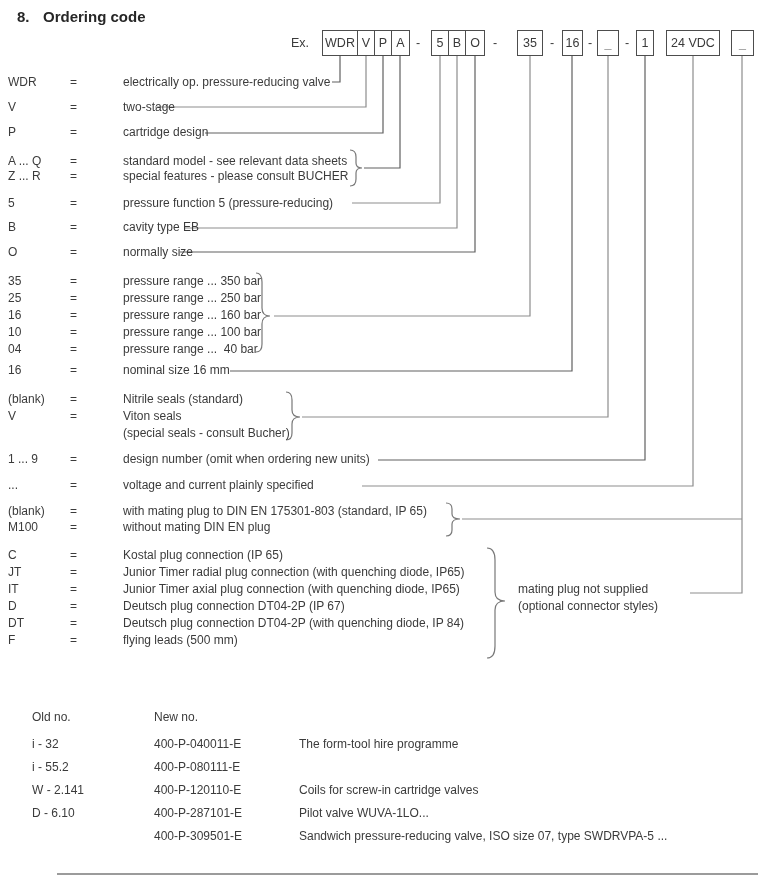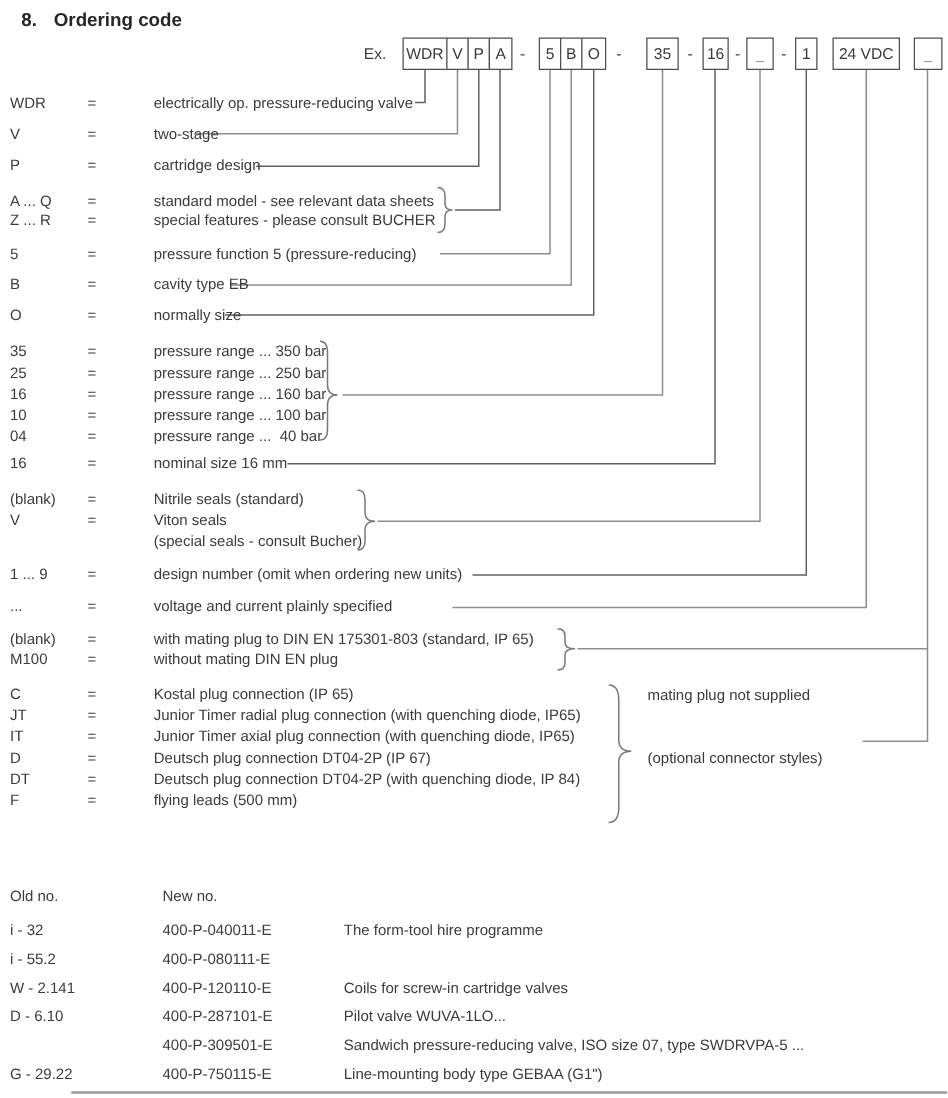--- a/index.html
+++ b/index.html
@@ -22,21 +22,21 @@
   .sep{position:absolute;top:36px;font-size:12.5px;color:#3a3a3a;}
   .gray-us{color:#9a9a9a;}
   
   .row{position:absolute;left:8px;display:flex;font-size:12px;line-height:14px;white-space:nowrap;}
   .row .code{width:62px;flex:none;}
   .row .eq{width:16px;flex:none;}
   .row .desc{white-space:nowrap;margin-left:37px;}
   
   .note{position:absolute;left:518px;font-size:12px;white-space:nowrap;}
   
-  .rel-row{position:absolute;left:8px;display:flex;font-size:12px;white-space:nowrap;}
+  .rel-row{position:absolute;left:32px;display:flex;font-size:12px;white-space:nowrap;}
   .rel-row .old{width:122px;flex:none;}
   .rel-row .new{width:145px;flex:none;}
   .rel-head{color:#3b3b3b;}
   .rule{position:absolute;background:#9b9b9b;}
   svg.overlay{position:absolute;left:0;top:0;pointer-events:none;}
   svg .ln{stroke:#8d8d8d;stroke-width:1.2;fill:none;}
   svg .lnd{stroke:#606060;stroke-width:1.2;fill:none;}
   svg .br{stroke:#787878;stroke-width:1.2;fill:none;}
 </style>
 </head>
@@ -224,21 +224,21 @@
       <span class="code">DT</span>
       <span class="eq">=</span>
       <span class="desc">Deutsch plug connection DT04-2P (with quenching diode, IP 84)</span>
     </div>
   <div class="row" style="top:633px">
       <span class="code">F</span>
       <span class="eq">=</span>
       <span class="desc">flying leads (500 mm)</span>
     </div>
 
-  <div class="note" style="top:549px">mating plug not supplied</div>
+  <div class="note" style="top:582px">mating plug not supplied</div>
   <div class="note" style="top:599px">(optional connector styles)</div>
 
 
   <div class="rel-row rel-head" style="top:710px">
     <span class="old">Old no.</span>
     <span class="new">New no.</span>
   </div>
   <div class="rel-row" style="top:737px">
       <span class="old">i - 32</span>
       <span class="new">400-P-040011-E</span>
@@ -256,21 +256,16 @@
   <div class="rel-row" style="top:806px">
       <span class="old">D - 6.10</span>
       <span class="new">400-P-287101-E</span>
       <span class="rdesc">Pilot valve WUVA-1LO...</span>
     </div>
   <div class="rel-row" style="top:829px">
       <span class="old"></span>
       <span class="new">400-P-309501-E</span>
       <span class="rdesc">Sandwich pressure-reducing valve, ISO size 07, type SWDRVPA-5 ...</span>
     </div>
-  <div class="rel-row" style="top:852px">
-      <span class="old">G - 29.22</span>
-      <span class="new">400-P-750115-E</span>
-      <span class="rdesc">Line-mounting body type GEBAA (G1")</span>
-    </div>
 
   <div class="rule" style="left:57px;top:873px;width:701px;height:2px"></div>
 
 </div>
 
 </body></html>

